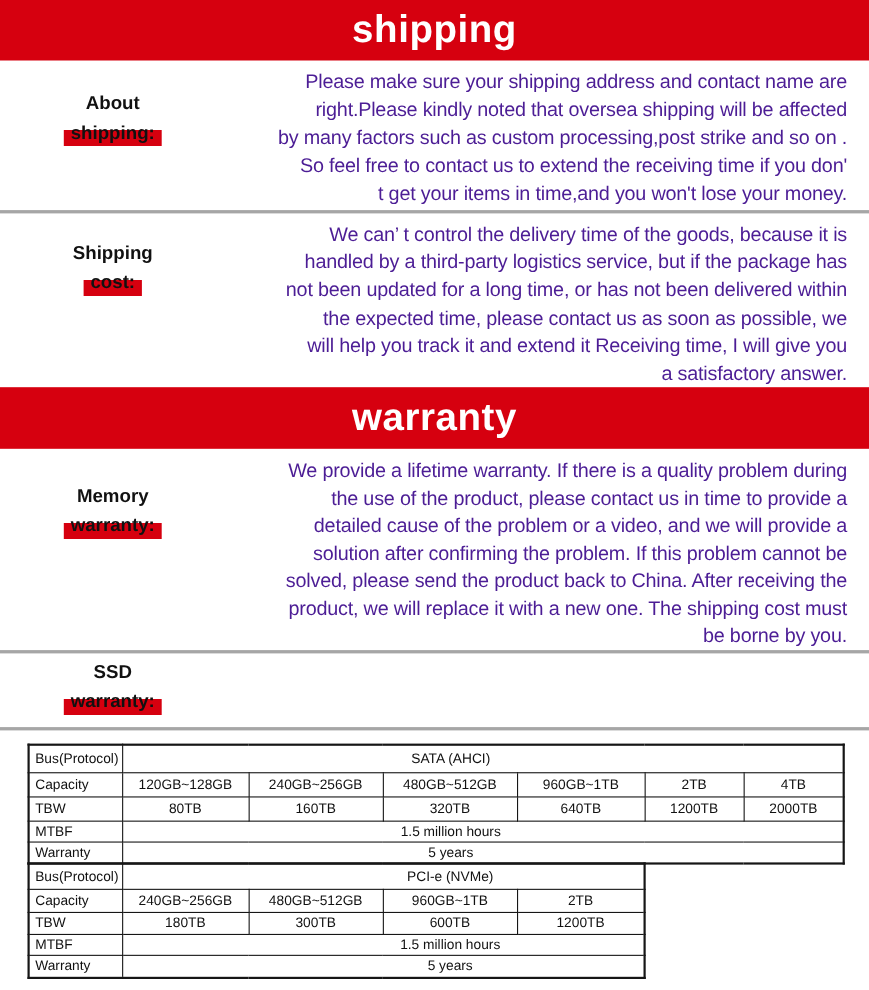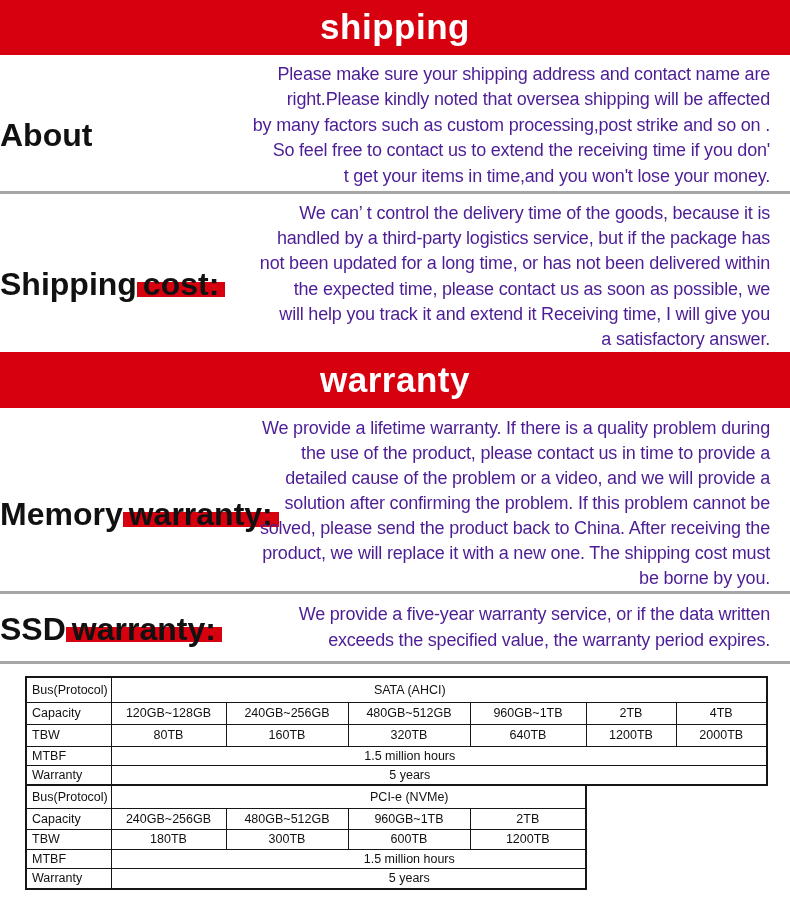--- a/index.html
+++ b/index.html
@@ -15,22 +15,22 @@
     height: 55px; background: #d6000f;
     color: #ffffff; font-weight: 700; font-size: 35px;
     text-align: center; line-height: 54px;
     letter-spacing: 0.5px;
   }
   .banner.warranty-banner { height: 56px; line-height: 56px; }
 
   .sec { display: flex; width: 790px; }
   .label-col {
     flex: 0 0 205px; width: 205px;
-    display: flex; flex-direction: row; align-items: center;
-    font-weight: 700; font-size: 32px; line-height: 27px; color: #111;
+    display: flex; flex-direction: column; align-items: center;
+    font-weight: 700; font-size: 17px; line-height: 27px; color: #111;
   }
   .hl {
     padding: 0 6px;
     background: linear-gradient(to bottom,
       transparent 42%, #d6000f 42%, #d6000f 96%, transparent 96%);
   }
   .body-col {
     flex: 1 1 auto;
     padding-right: 20px;
     font-size: 18px; color: #4c1d95;
@@ -84,20 +84,21 @@
 </head>
 <body>
 
 <div class="banner">
   <span>shipping</span>
 </div>
 
 <section class="sec sec-about">
   <div class="label-col">
     <span>About</span>
+    <span class="hl">shipping:</span>
   </div>
   <div class="body-col">Please make sure your shipping address and contact name are
 right.Please kindly noted that oversea shipping will be affected
 by many factors such as custom processing,post strike and so on .
 So feel free to contact us to extend the receiving time if you don'
 t get your items in time,and you won't lose your money.</div>
 </section>
 
 <div class="divider"></div>
 
@@ -132,22 +133,20 @@
 be borne by you.</div>
 </section>
 
 <div class="divider"></div>
 
 <section class="sec sec-ssd">
   <div class="label-col">
     <span>SSD</span>
     <span class="hl">warranty:</span>
   </div>
-  <div class="body-col">We provide a five-year warranty service, or if the data written
-exceeds the specified value, the warranty period expires.</div>
 </section>
 
 <div class="divider"></div>
 
 <div class="table-wrap">
   <table class="ta">
     <colgroup>
       <col style="width:85px">
         <col style="width:115px">
         <col style="width:122px">

